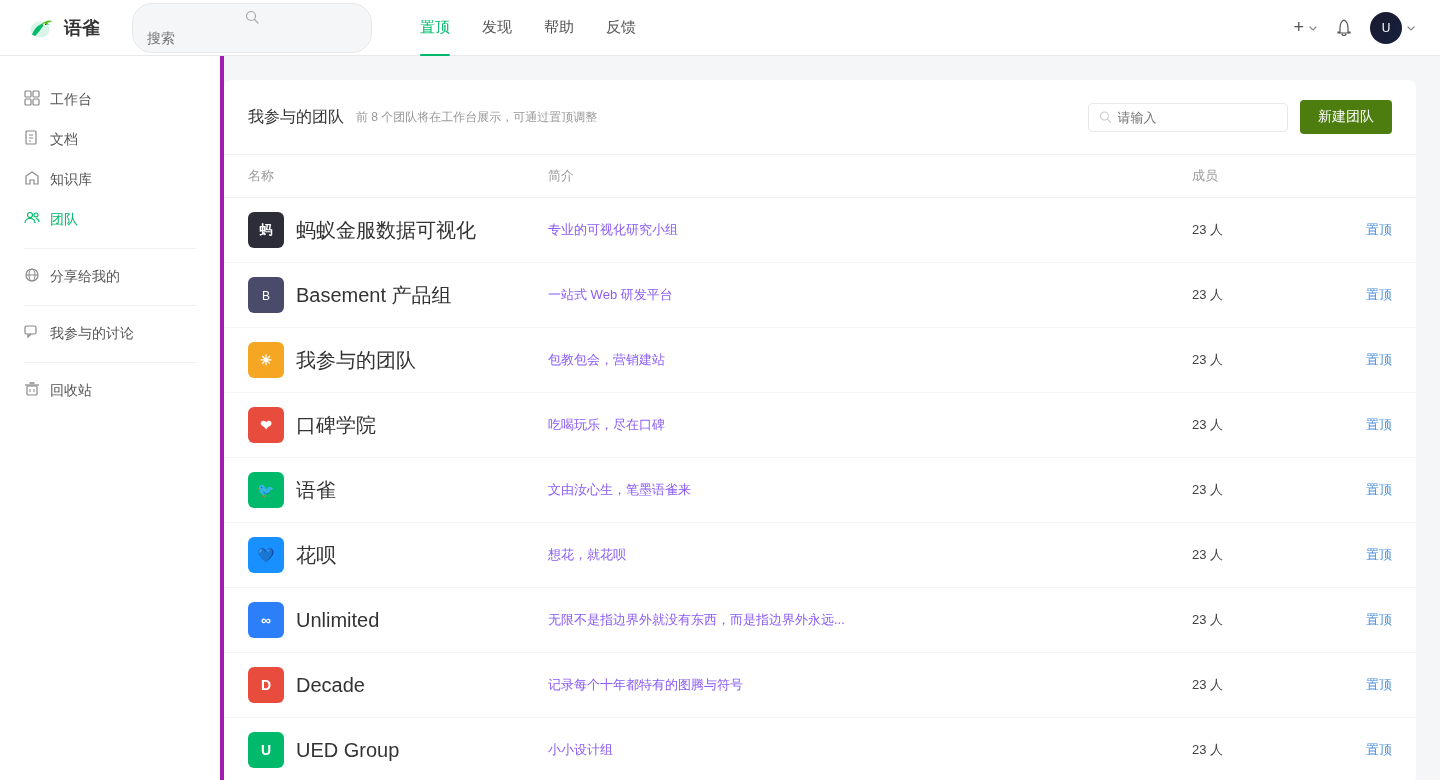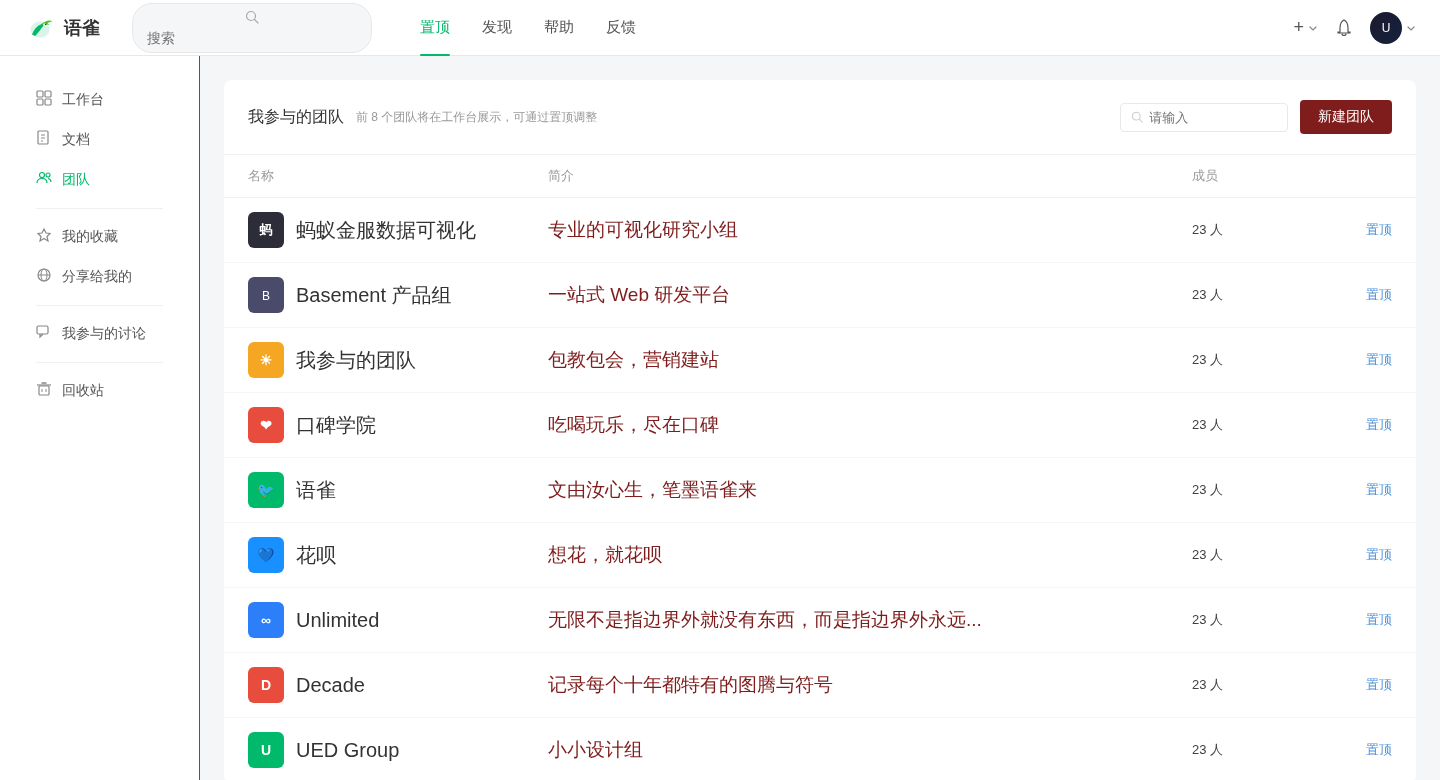--- a/index.html
+++ b/index.html
@@ -111,24 +111,24 @@
 
     
     .layout {
       display: flex;
       margin-top: 56px;
       min-height: calc(100vh - 56px);
     }
 
     
     .sidebar {
-      width: 200px;
+      width: 224px;
       background: #fff;
-      border-right: 1px solid #a21caf;
-      padding: 24px 12px;
+      border-right: 4px solid #a21caf;
+      padding: 24px 0;
       position: fixed;
       top: 56px;
       left: 0;
       bottom: 0;
       overflow-y: auto;
     }
     .sidebar-item {
       display: flex;
       align-items: center;
       gap: 10px;
@@ -177,31 +177,31 @@
       color: #999;
       flex: 1;
     }
     .panel-search {
       display: flex;
       align-items: center;
       border: 1px solid #e8e8e8;
       border-radius: 4px;
       padding: 6px 10px;
       gap: 6px;
-      width: 168px;
+      width: 200px;
     }
     .panel-search input {
       border: none;
       outline: none;
       font-size: 13px;
       color: #999;
       width: 100%;
     }
     .btn-create {
-      background: #7f1d1d;
+      background: #4d7c0f;
       color: #fff;
       border: none;
       border-radius: 4px;
       padding: 8px 18px;
       font-size: 14px;
       cursor: pointer;
       white-space: nowrap;
     }
 
     
@@ -233,22 +233,22 @@
       align-items: center;
       gap: 12px;
     }
     .team-name {
       font-size: 20px;
       color: #333;
       font-weight: 500;
     }
     .team-desc {
       flex: 1;
-      font-size: 19px;
-      color: #7f1d1d;
+      font-size: 13px;
+      color: #8b5cf6;
       overflow: hidden;
       white-space: nowrap;
       text-overflow: ellipsis;
       padding-right: 16px;
     }
     .team-members {
       flex: 0 0 120px;
       font-size: 13px;
       color: #404040;
     }
@@ -338,43 +338,43 @@
         <svg width="16" height="16" viewBox="0 0 16 16" fill="none">
             <rect x="2" y="1" width="10" height="13" rx="1" stroke="#888" stroke-width="1.2"></rect>
             <line x1="5" y1="5" x2="9" y2="5" stroke="#888" stroke-width="1"></line>
             <line x1="5" y1="8" x2="9" y2="8" stroke="#888" stroke-width="1"></line>
             <line x1="5" y1="11" x2="7" y2="11" stroke="#888" stroke-width="1"></line>
           </svg>
       </span>
       <span>文档</span>
     </div>
 
+    <div class="sidebar-item">
+      <span class="sidebar-icon">
+        <svg width="16" height="16" viewBox="0 0 16 16" fill="none">
+            <path d="M8 2L2 6v8h4v-4h4v4h4V6z" stroke="#888" stroke-width="1.2" fill="none"></path>
+          </svg>
+      </span>
+      <span>知识库</span>
+    </div>
 
     <div class="sidebar-item active">
       <span class="sidebar-icon" style="color:#00b96b">
         <svg width="16" height="16" viewBox="0 0 16 16" fill="none">
             <circle cx="6" cy="5" r="2.5" stroke="#00b96b" stroke-width="1.2"></circle>
             <path d="M1 13c0-3 2-4.5 5-4.5s5 1.5 5 4.5" stroke="#00b96b" stroke-width="1.2" fill="none"></path>
             <circle cx="12" cy="5" r="2" stroke="#00b96b" stroke-width="1.1"></circle>
             <path d="M12 8.5c1.5.2 3 1.2 3 3.5" stroke="#00b96b" stroke-width="1.1" fill="none"></path>
           </svg>
       </span>
       <span style="color:#00b96b; font-weight:500">团队</span>
     </div>
 
     <div class="sidebar-divider"></div>
 
-    <div class="sidebar-item">
-      <span class="sidebar-icon">
-        <svg width="16" height="16" viewBox="0 0 16 16" fill="none">
-            <polygon points="8,2 10,6 14,6.5 11,9.5 12,14 8,11.5 4,14 5,9.5 2,6.5 6,6" stroke="#888" stroke-width="1.2" fill="none"></polygon>
-          </svg>
-      </span>
-      <span>我的收藏</span>
-    </div>
 
     <div class="sidebar-item">
       <span class="sidebar-icon">
         <svg width="16" height="16" viewBox="0 0 16 16" fill="none">
             <circle cx="8" cy="8" r="6" stroke="#888" stroke-width="1.2"></circle>
             <ellipse cx="8" cy="8" rx="3" ry="6" stroke="#888" stroke-width="1"></ellipse>
             <line x1="2" y1="8" x2="14" y2="8" stroke="#888" stroke-width="1"></line>
           </svg>
       </span>
       <span>分享给我的</span>

